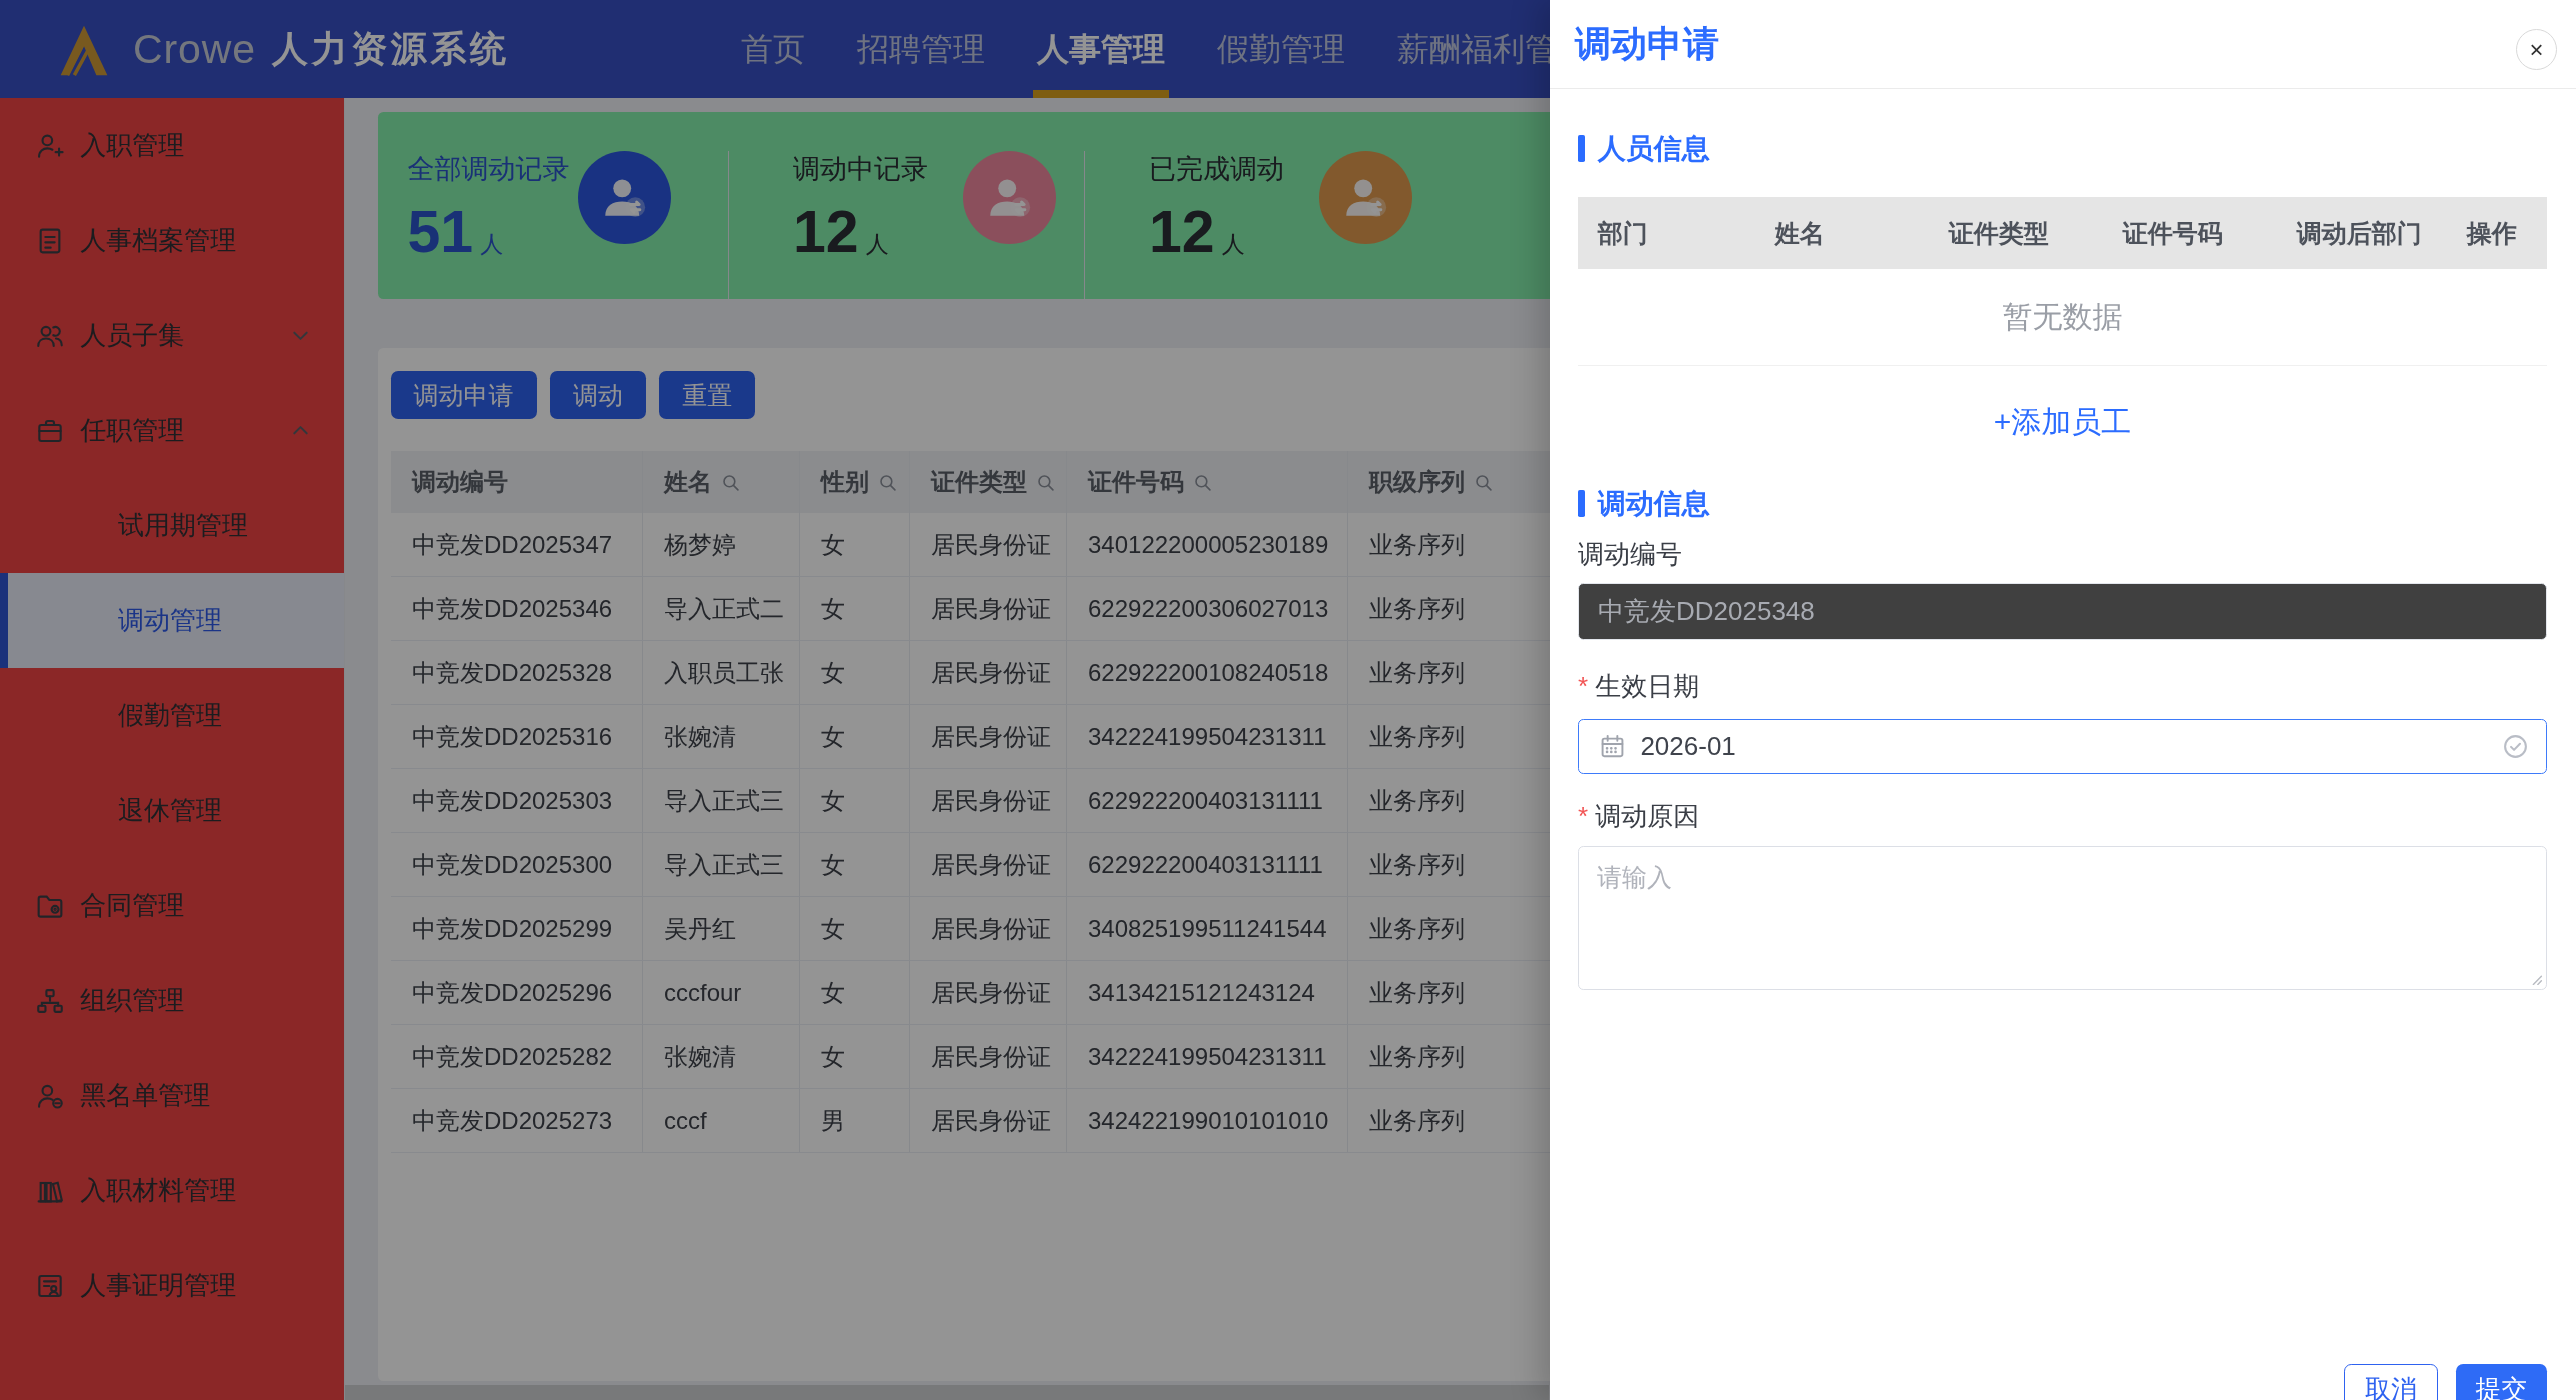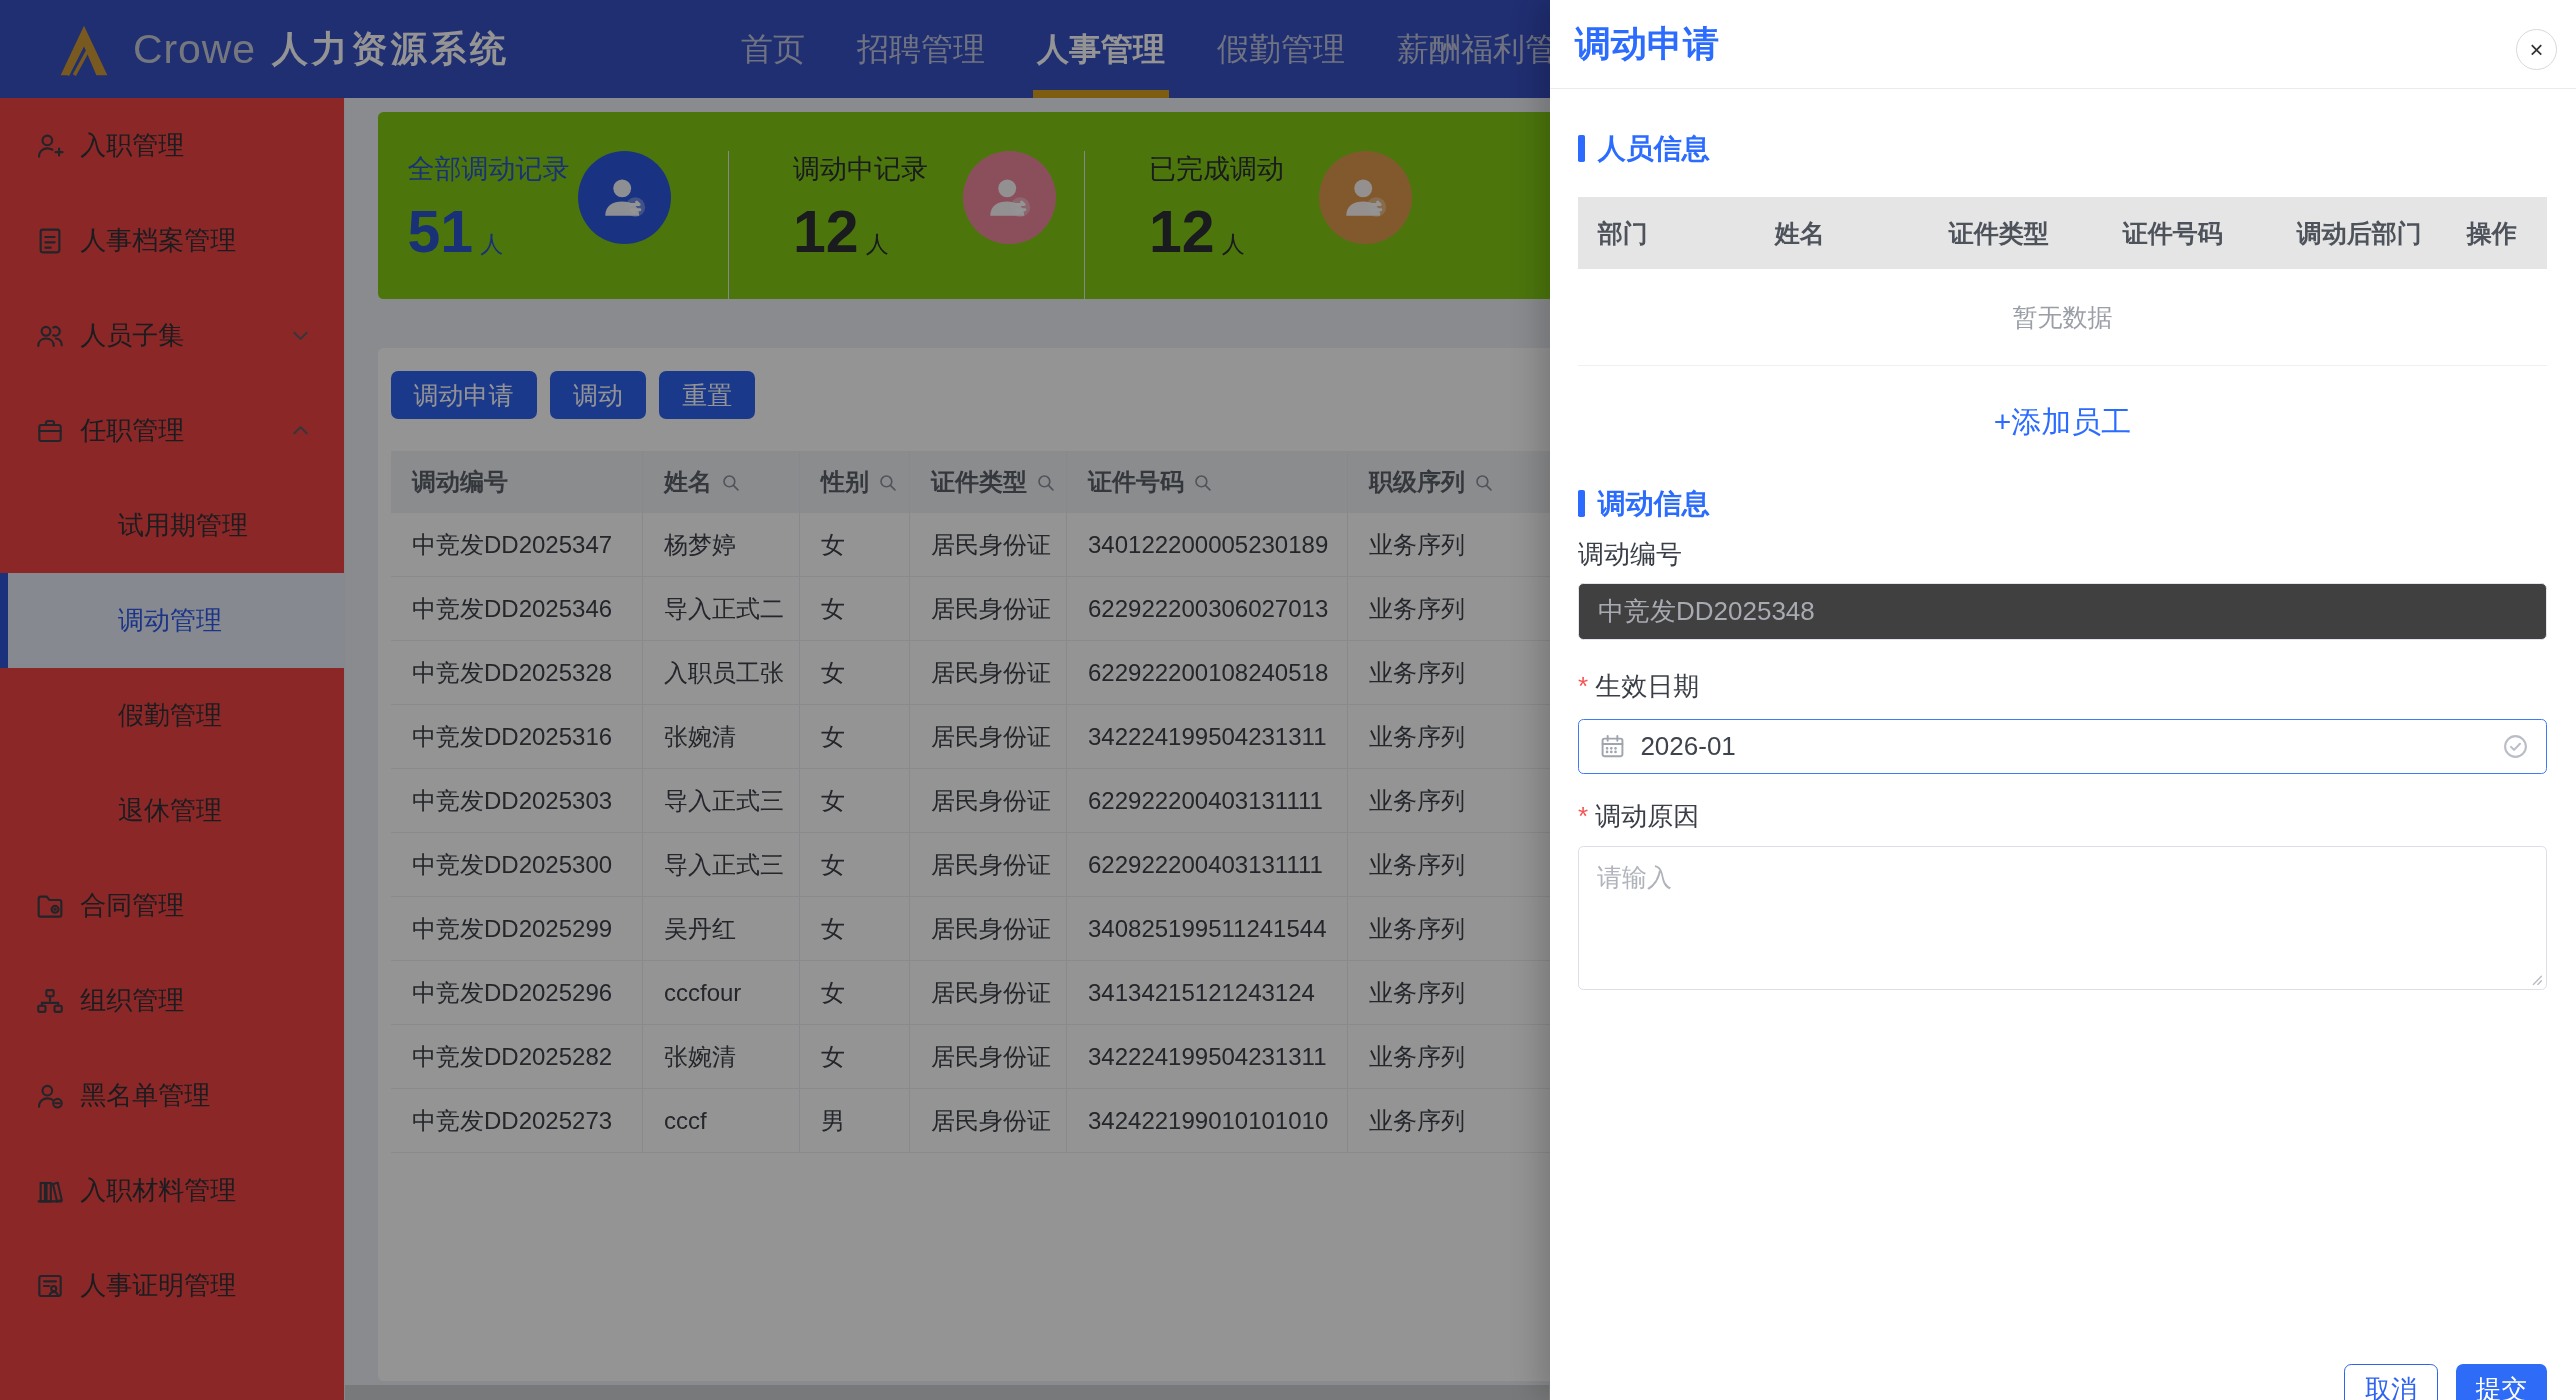--- a/index.html
+++ b/index.html
@@ -24,21 +24,21 @@
   .side-item .s-icon { width:32px; height:32px; margin-left:34px; color:#3a3e46; stroke-width:1.6; flex:0 0 auto; }
   .side-item .s-label { font-size:26px; color:#303136; margin-left:14.3px; white-space:nowrap; }
   .side-item.sub .s-label { margin-left:52px; }
   .side-item .s-chev { width:27px; height:27px; color:#5a5e66; position:absolute; right:30px; }
   .side-item.active { background:#e9edf8; }
   .side-item.active::before { content:""; position:absolute; left:0; top:0; bottom:0; width:8px; background:#2f55d4; }
   .side-item.active .s-label { color:#2f5be8; }
 
   
   .main { position:absolute; left:345px; top:98px; width:1342px; height:1302px; z-index:1; }
-  .stats-panel { margin:14.3px 0 0 33px; width:1286px; height:187px; background:#84cc16; border-radius:5.4px; display:flex; padding-top:39px; }
+  .stats-panel { margin:14.3px 0 0 33px; width:1286px; height:187px; background:#86efac; border-radius:5.4px; display:flex; padding-top:39px; }
   .stat { width:350px; padding-left:29.5px; display:flex; align-items:flex-start; }
   .stat + .stat { border-left:0.9px solid #e7eaf1; padding-left:64px; width:356px; }
   .stat:last-child { width:auto; }
   .stat-text { width:170px; }
   .stat-label { font-size:27px; color:#2b2f36; }
   .stat.highlight .stat-label { color:#2b55cc; }
   .stat-num { margin-top:10.7px; }
   .stat-num .v { font-size:59px; font-weight:bold; color:#2b2f36; }
   .stat-num .u { font-size:23px; color:#2b2f36; margin-left:7.2px; }
   .stat.highlight .stat-num .v, .stat.highlight .stat-num .u { color:#2b55cc; }
@@ -70,21 +70,21 @@
   .d-close { position:absolute; right:19px; top:29px; width:41px; height:41px; border-radius:50%; background:#ffffff; border:1.8px solid #d9d9d9; color:#333333; font-size:24px; line-height:36px; text-align:center; cursor:pointer; padding:0; }
   .d-body { padding:0 29px 0 28px; position:relative; height:1312px; }
   .sec { display:flex; align-items:center; height:29px; }
   .sec .bar { width:7.2px; height:27px; background:#2b6cff; border-radius:1.8px; margin-right:12.5px; }
   .sec span { font-size:28px; font-weight:600; color:#2b6cff; }
   .sec1 { margin-top:45px; }
   .sec2 { margin-top:54px; }
   .p-table { margin-top:34px; }
   .p-head { display:grid; grid-template-columns:177px 174px 174px 174px 170px 1fr; background:#e5e5e5; height:72px; }
   .p-cell { display:flex; align-items:center; padding-left:19.7px; font-size:25px; font-weight:bold; color:#4d525b; white-space:nowrap; }
-  .p-empty { height:97px; display:flex; align-items:center; justify-content:center; font-size:25px; color:#9a9ea6; border-bottom:0.9px solid #f0f0f0; }
+  .p-empty { height:97px; display:flex; align-items:center; justify-content:center; font-size:30px; color:#9a9ea6; border-bottom:0.9px solid #f0f0f0; }
   .add-row { height:69px; display:flex; justify-content:center; align-items:flex-end; }
   .add-link { font-size:30px; color:#2b6cff; text-decoration:none; cursor:pointer; line-height:27px; }
   .f-label { margin-top:21.5px; font-size:26px; color:#3a3e46; display:flex; align-items:center; height:29px; }
   .f-label .star { color:#f25555; margin-right:7.2px; font-size:26px; }
   .lbl-date { margin-top:32px; }
   .lbl-reason { margin-top:28px; }
   .input { margin-top:14.3px; height:57px; border-radius:5.4px; display:flex; align-items:center; font-size:26px; }
   .input.disabled { background:#404040; border:0.9px solid #e3e6ec; color:#a8abb2; padding-left:19px; }
   .input.date { margin-top:18px; height:55px; border:1.8px solid #3e7bfa; background:#ffffff; color:#3f434c; padding:0 18px 0 19px; position:relative; cursor:pointer; }
   .input.date .cal { width:29px; height:29px; color:#a0a4ad; }

